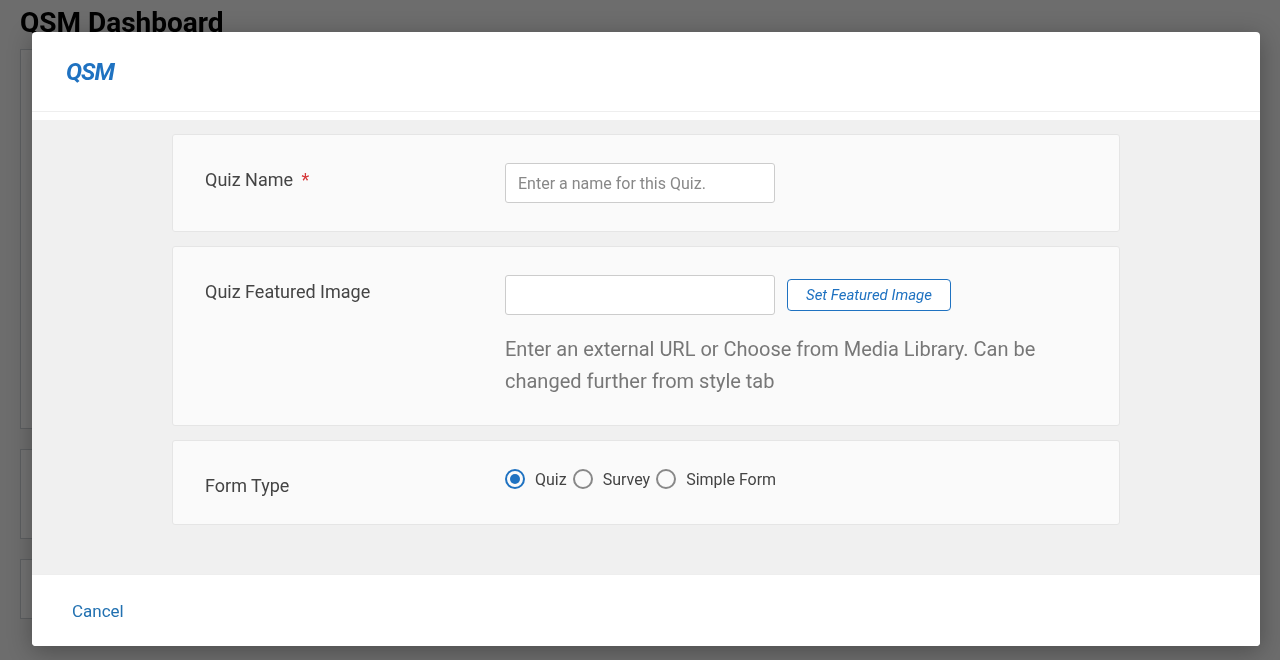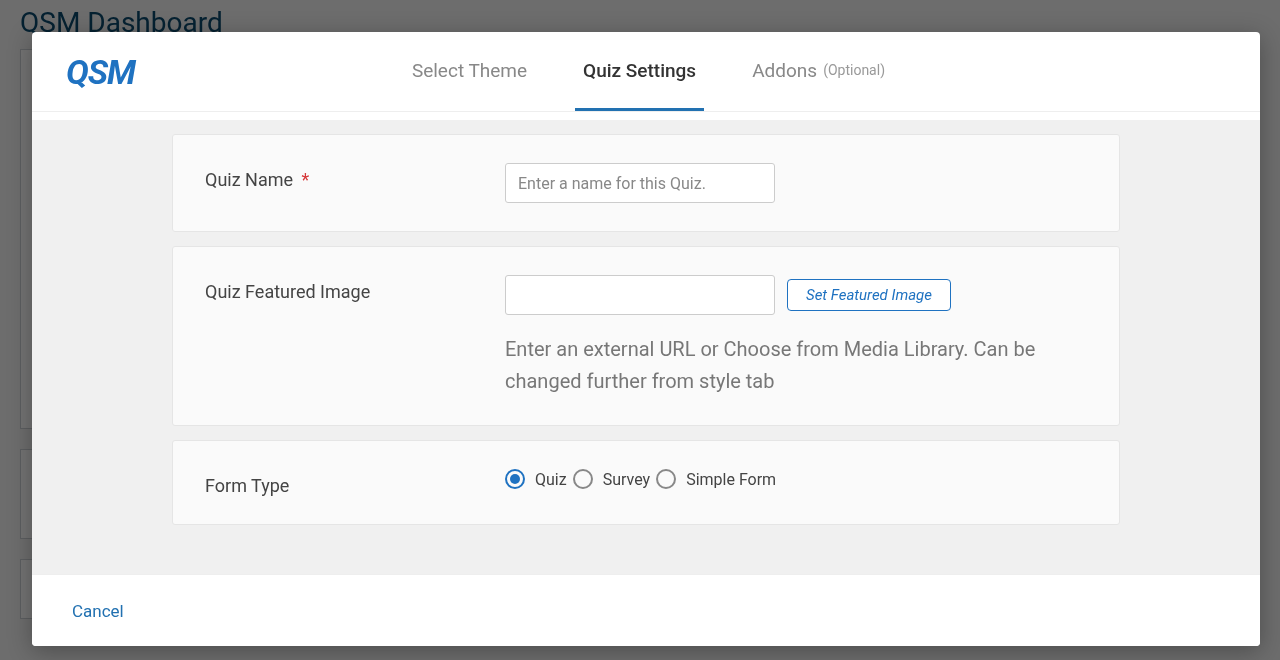--- a/index.html
+++ b/index.html
@@ -1,31 +1,31 @@
 <!DOCTYPE html>
 <html><head>
 <meta charset="utf-8">
 <style>
   * { margin:0; padding:0; box-sizing:border-box; font-family: -apple-system, BlinkMacSystemFont, "Segoe UI", Roboto, Helvetica, Arial, sans-serif; }
   html, body { width:1280px; height:660px; overflow:hidden; }
   body { background:#f1f1f1; color:#444; }
 
   
   .page-bg { position:absolute; top:0; left:0; right:0; bottom:0; padding:0 20px; color:#23282d; }
-  .page-bg h1 { font-size:28px; font-weight:400; color:#0c4a6e; padding:6px 0 10px 0; }
+  .page-bg h1 { font-size:28px; font-weight:700; color:#000000; padding:6px 0 10px 0; }
   .page-bg .box { background:#fff; border:1px solid #ccd0d4; margin-bottom:20px; height:90px; }
   .page-bg .row { display:flex; gap:20px; }
   .page-bg .row .box { flex:1; }
   .overlay-dim { position:absolute; inset:0; background:rgba(0,0,0,0.55); }
 
   
   .modal { position:absolute; top:32px; left:32px; right:20px; bottom:14px; background:#fff; border-radius:4px; box-shadow:0 5px 25px rgba(0,0,0,0.3); display:flex; flex-direction:column; overflow:hidden; }
 
   .modal-header { display:flex; align-items:flex-end; padding:0 34px; border-bottom:1px solid #eee; height:80px; flex:none; }
-  .logo { font-size:34px; font-weight:700; font-style:italic; color:#1f72c1; letter-spacing:-1px; margin-right:56px; align-self:center; }
+  .logo { font-size:24px; font-weight:700; font-style:italic; color:#1f72c1; letter-spacing:-1px; margin-right:56px; align-self:center; }
 
   .tabs { flex:1; display:flex; justify-content:center; gap:40px; height:100%; align-items:stretch; }
   .tab { display:flex; align-items:center; padding:0 8px; color:#888; font-size:19px; border-bottom:3px solid transparent; cursor:pointer; white-space:nowrap; }
   .tab .optional { font-size:14px; color:#999; margin-left:6px; }
   .tab.active { color:#333; font-weight:500; border-bottom-color:#2271b1; }
 
   .modal-body { flex:1; overflow:auto; background:#f0f0f0; padding:14px 140px;margin-top:8px; }
 
   .panel { background:#fafafa; border:1px solid #e5e5e5; border-radius:3px; margin-bottom:14px; padding:28px 32px; }
   .panel-row { display:flex; align-items:flex-start; }
@@ -63,32 +63,20 @@
     <div class="box"></div>
   </div>
   <div class="box" style="height:60px;"></div>
 </div>
 <div class="overlay-dim"></div>
 
 <div class="modal">
 
   <div class="modal-header">
     <div class="logo">QSM</div>
-    <div class="tabs">
-      <div class="tab">
-        <span>Select Theme</span>
-      </div>
-      <div class="tab active">
-        <span>Quiz Settings</span>
-      </div>
-      <div class="tab">
-        <span>Addons</span>
-        <span class="optional">(Optional)</span>
-      </div>
-    </div>
     <div style="width:120px"></div>
   </div>
 
   <div class="modal-body">
 
     <div class="panel">
       <div class="panel-row">
         <div class="panel-label">
           <span>Quiz Name</span>
           <span class="req">*</span>

